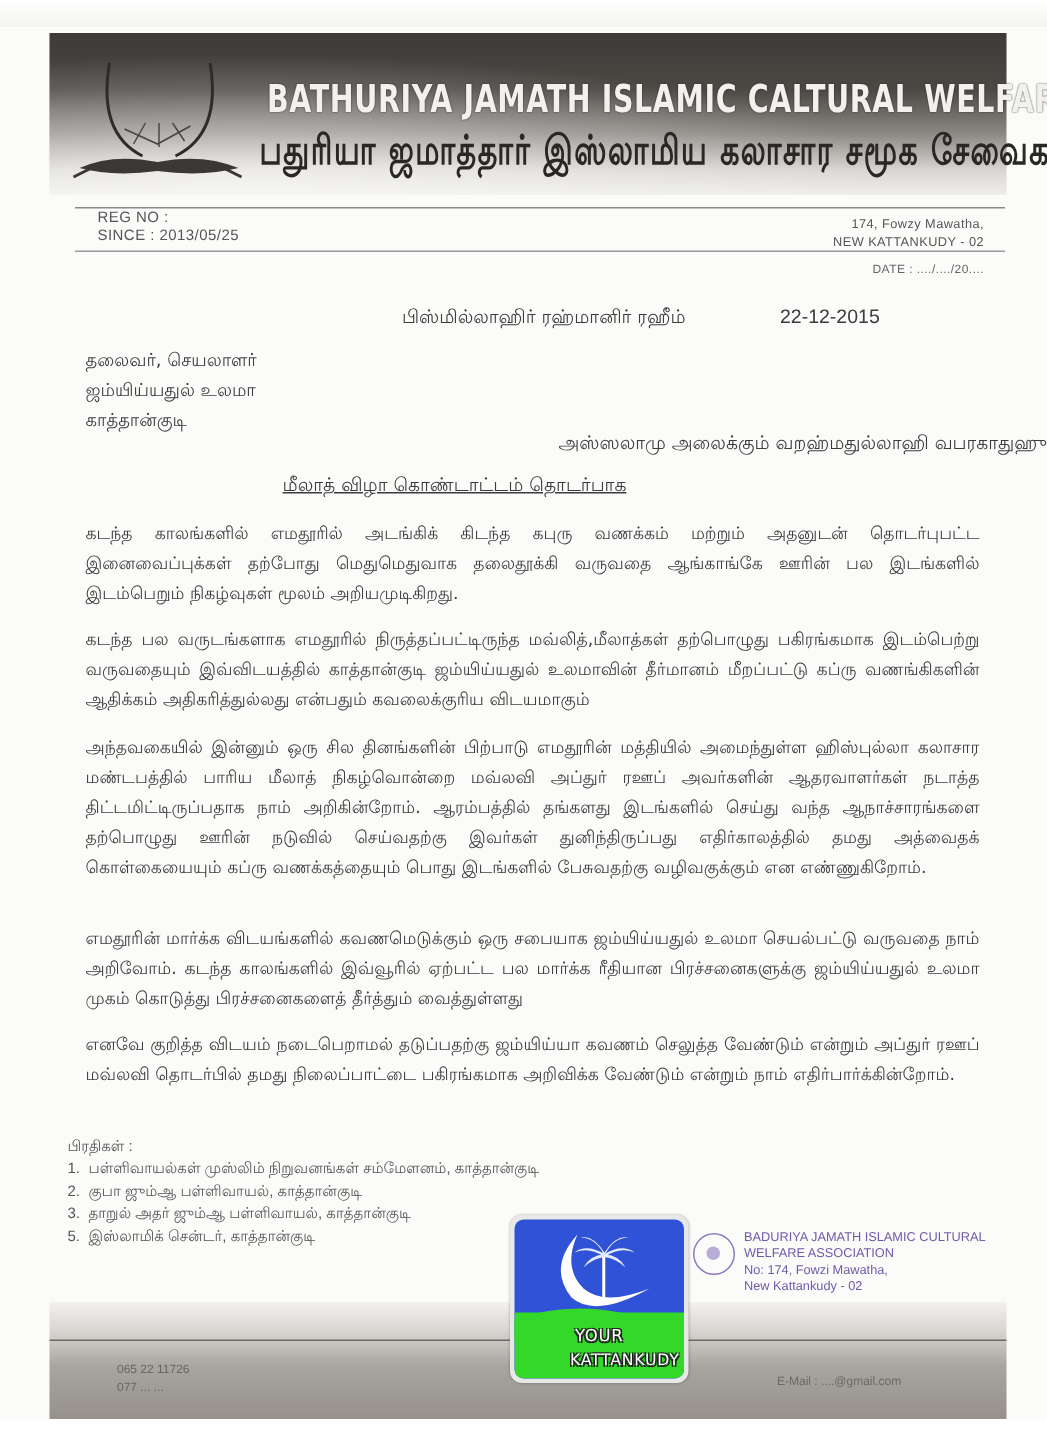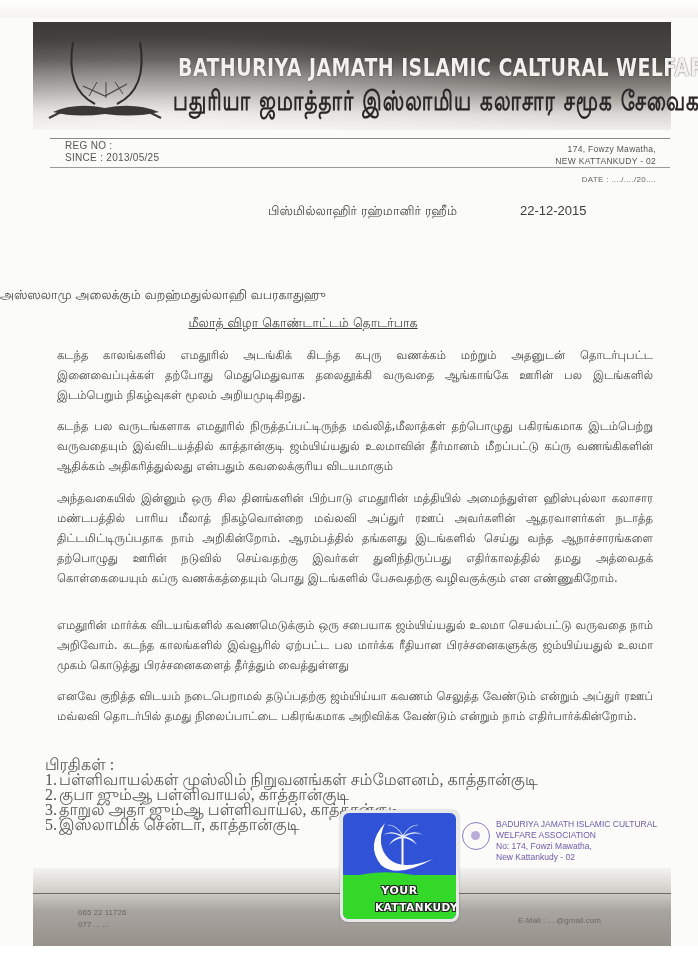--- a/index.html
+++ b/index.html
@@ -59,38 +59,38 @@
     .date-line {
       position: absolute; right: 42px; top: 175px; font-size: 8px; color: #666;
       font-family: "Liberation Sans", sans-serif; letter-spacing: 0.3px; margin-left: 39px;
     }
 
     
     .t { position: absolute; font-family: "DejaVu Sans", sans-serif; font-size: 12px; color: #3c3c3c; white-space: nowrap; }
     .bismillah { left: 268px; top: 203px; font-size: 12.5px; }
     .letter-date { left: 520px; top: 203px; font-family: "Liberation Sans", sans-serif; font-size: 13px; }
     .recipient { left: 57px; top: 230px; line-height: 20px; font-size: 12px; }
-    .greeting { left: 0; width: 698px; text-align: left; top: 287px; font-size: 12.5px; }
+    .greeting { left: 0; width: 698px; text-align: right; top: 287px; font-size: 12.5px; }
     .subject { left: 0; width: 606px; text-align: center; top: 315px; font-size: 12.5px; }
     .subject span { text-decoration: underline; }
 
     .para {
       position: absolute; left: 57px; width: 596px;
       font-family: "DejaVu Sans", sans-serif; font-size: 11.5px; line-height: 20px;
       color: #3c3c3c; text-align: justify; text-align-last: left;
     }
     .p1 { top: 345px; }
     .p2 { top: 416px; }
     .p3 { top: 488px; }
     .p4 { top: 615px; }
     .p5 { top: 686px; }
 
     .copies {
-      position: absolute; left: 45px; top: 757px; font-size: 16px; line-height: 15px; color: #555;
-      font-family: Liberation Serif, serif;
+      position: absolute; left: 45px; top: 757px; font-size: 10px; line-height: 15px; color: #555;
+      font-family: Liberation Sans, sans-serif;
     }
     .copies ol { list-style: none; }
     .copies li { white-space: nowrap; }
     .copies .num { display: inline-block; width: 14px; }
 
     
     .footer-band {
       position: absolute; left: 33px; top: 868px; width: 638px; height: 78px;
       background: linear-gradient(180deg, #f3f2f0 0%, #d8d5d1 25%, #a8a49f 55%, #96918b 100%);
     }
@@ -134,21 +134,21 @@
     .badge-green {
       position: absolute; left: 0; top: 62px; width: 113px; height: 44px;
       background: #33d829;
     }
     .badge-wave {
       position: absolute; left: -10px; top: 52px; width: 140px; height: 30px;
     }
     .badge-icon { position: absolute; left: 20px; top: 6px; width: 80px; height: 60px; }
     .badge-line {
       position: absolute; left: 0; width: 113px; text-align: center;
-      font-family: "DejaVu Sans", sans-serif; font-size: 11px; font-weight: bold; letter-spacing: 0.5px;
+      font-family: "DejaVu Sans", sans-serif; font-size: 11px; font-weight: normal; letter-spacing: 0.5px;
       color: #ffffff;
       text-shadow: -1px -1px 0 #222, 1px -1px 0 #222, -1px 1px 0 #222, 1px 1px 0 #222;
     }
     .badge-line.l1 { top: 71px; }
     .badge-line.l2 { top: 88px; font-size: 10.5px; margin-left: 17px; }
   </style>
 </head>
 <body>
 
 <div class="page">
@@ -175,20 +175,25 @@
   <div class="addr-block">
     <div>174, Fowzy Mawatha,</div>
     <div>NEW KATTANKUDY - 02</div>
   </div>
   <div class="lh-rule2"></div>
   <div class="date-line">DATE : ..../..../20....</div>
 
   <div class="t bismillah">பிஸ்மில்லாஹிர் ரஹ்மானிர் ரஹீம்</div>
   <div class="t letter-date">22-12-2015</div>
 
+  <div class="t recipient">
+    <div>தலைவர், செயலாளர்</div>
+    <div>ஜம்யிய்யதுல் உலமா</div>
+    <div>காத்தான்குடி</div>
+  </div>
 
   <div class="t greeting">அஸ்ஸலாமு அலைக்கும் வறஹ்மதுல்லாஹி வபரகாதுஹு</div>
   <div class="t subject">
     <span>மீலாத் விழா கொண்டாட்டம் தொடர்பாக</span>
   </div>
 
   <p class="para p1">கடந்த காலங்களில் எமதூரில் அடங்கிக் கிடந்த கபுரு வணக்கம் மற்றும் அதனுடன் தொடர்புபட்ட இனைவைப்புக்கள் தற்போது மெதுமெதுவாக தலைதூக்கி வருவதை ஆங்காங்கே ஊரின் பல இடங்களில் இடம்பெறும் நிகழ்வுகள் மூலம் அறியமுடிகிறது.</p>
   <p class="para p2">கடந்த பல வருடங்களாக எமதூரில் நிருத்தப்பட்டிருந்த மவ்லித்,மீலாத்கள் தற்பொழுது பகிரங்கமாக இடம்பெற்று வருவதையும் இவ்விடயத்தில் காத்தான்குடி ஜம்யிய்யதுல் உலமாவின் தீர்மானம் மீறப்பட்டு கப்ரு வணங்கிகளின் ஆதிக்கம் அதிகரித்துல்லது என்பதும் கவலைக்குரிய விடயமாகும்</p>
   <p class="para p3">அந்தவகையில் இன்னும் ஒரு சில தினங்களின் பிற்பாடு எமதூரின் மத்தியில் அமைந்துள்ள ஹிஸ்புல்லா கலாசார மண்டபத்தில் பாரிய மீலாத் நிகழ்வொன்றை மவ்லவி அப்துர் ரஊப் அவர்களின் ஆதரவாளர்கள் நடாத்த திட்டமிட்டிருப்பதாக நாம் அறிகின்றோம். ஆரம்பத்தில் தங்களது இடங்களில் செய்து வந்த ஆநாச்சாரங்களை தற்பொழுது ஊரின் நடுவில் செய்வதற்கு இவர்கள் துனிந்திருப்பது எதிர்காலத்தில் தமது அத்வைதக் கொள்கையையும் கப்ரு வணக்கத்தையும் பொது இடங்களில் பேசுவதற்கு வழிவகுக்கும் என எண்ணுகிறோம்.</p>
   <p class="para p4">எமதூரின் மார்க்க விடயங்களில் கவணமெடுக்கும் ஒரு சபையாக ஜம்யிய்யதுல் உலமா செயல்பட்டு வருவதை நாம் அறிவோம். கடந்த காலங்களில் இவ்வூரில் ஏற்பட்ட  பல மார்க்க ரீதியான பிரச்சனைகளுக்கு ஜம்யிய்யதுல் உலமா முகம் கொடுத்து பிரச்சனைகளைத் தீர்த்தும் வைத்துள்ளது</p>

